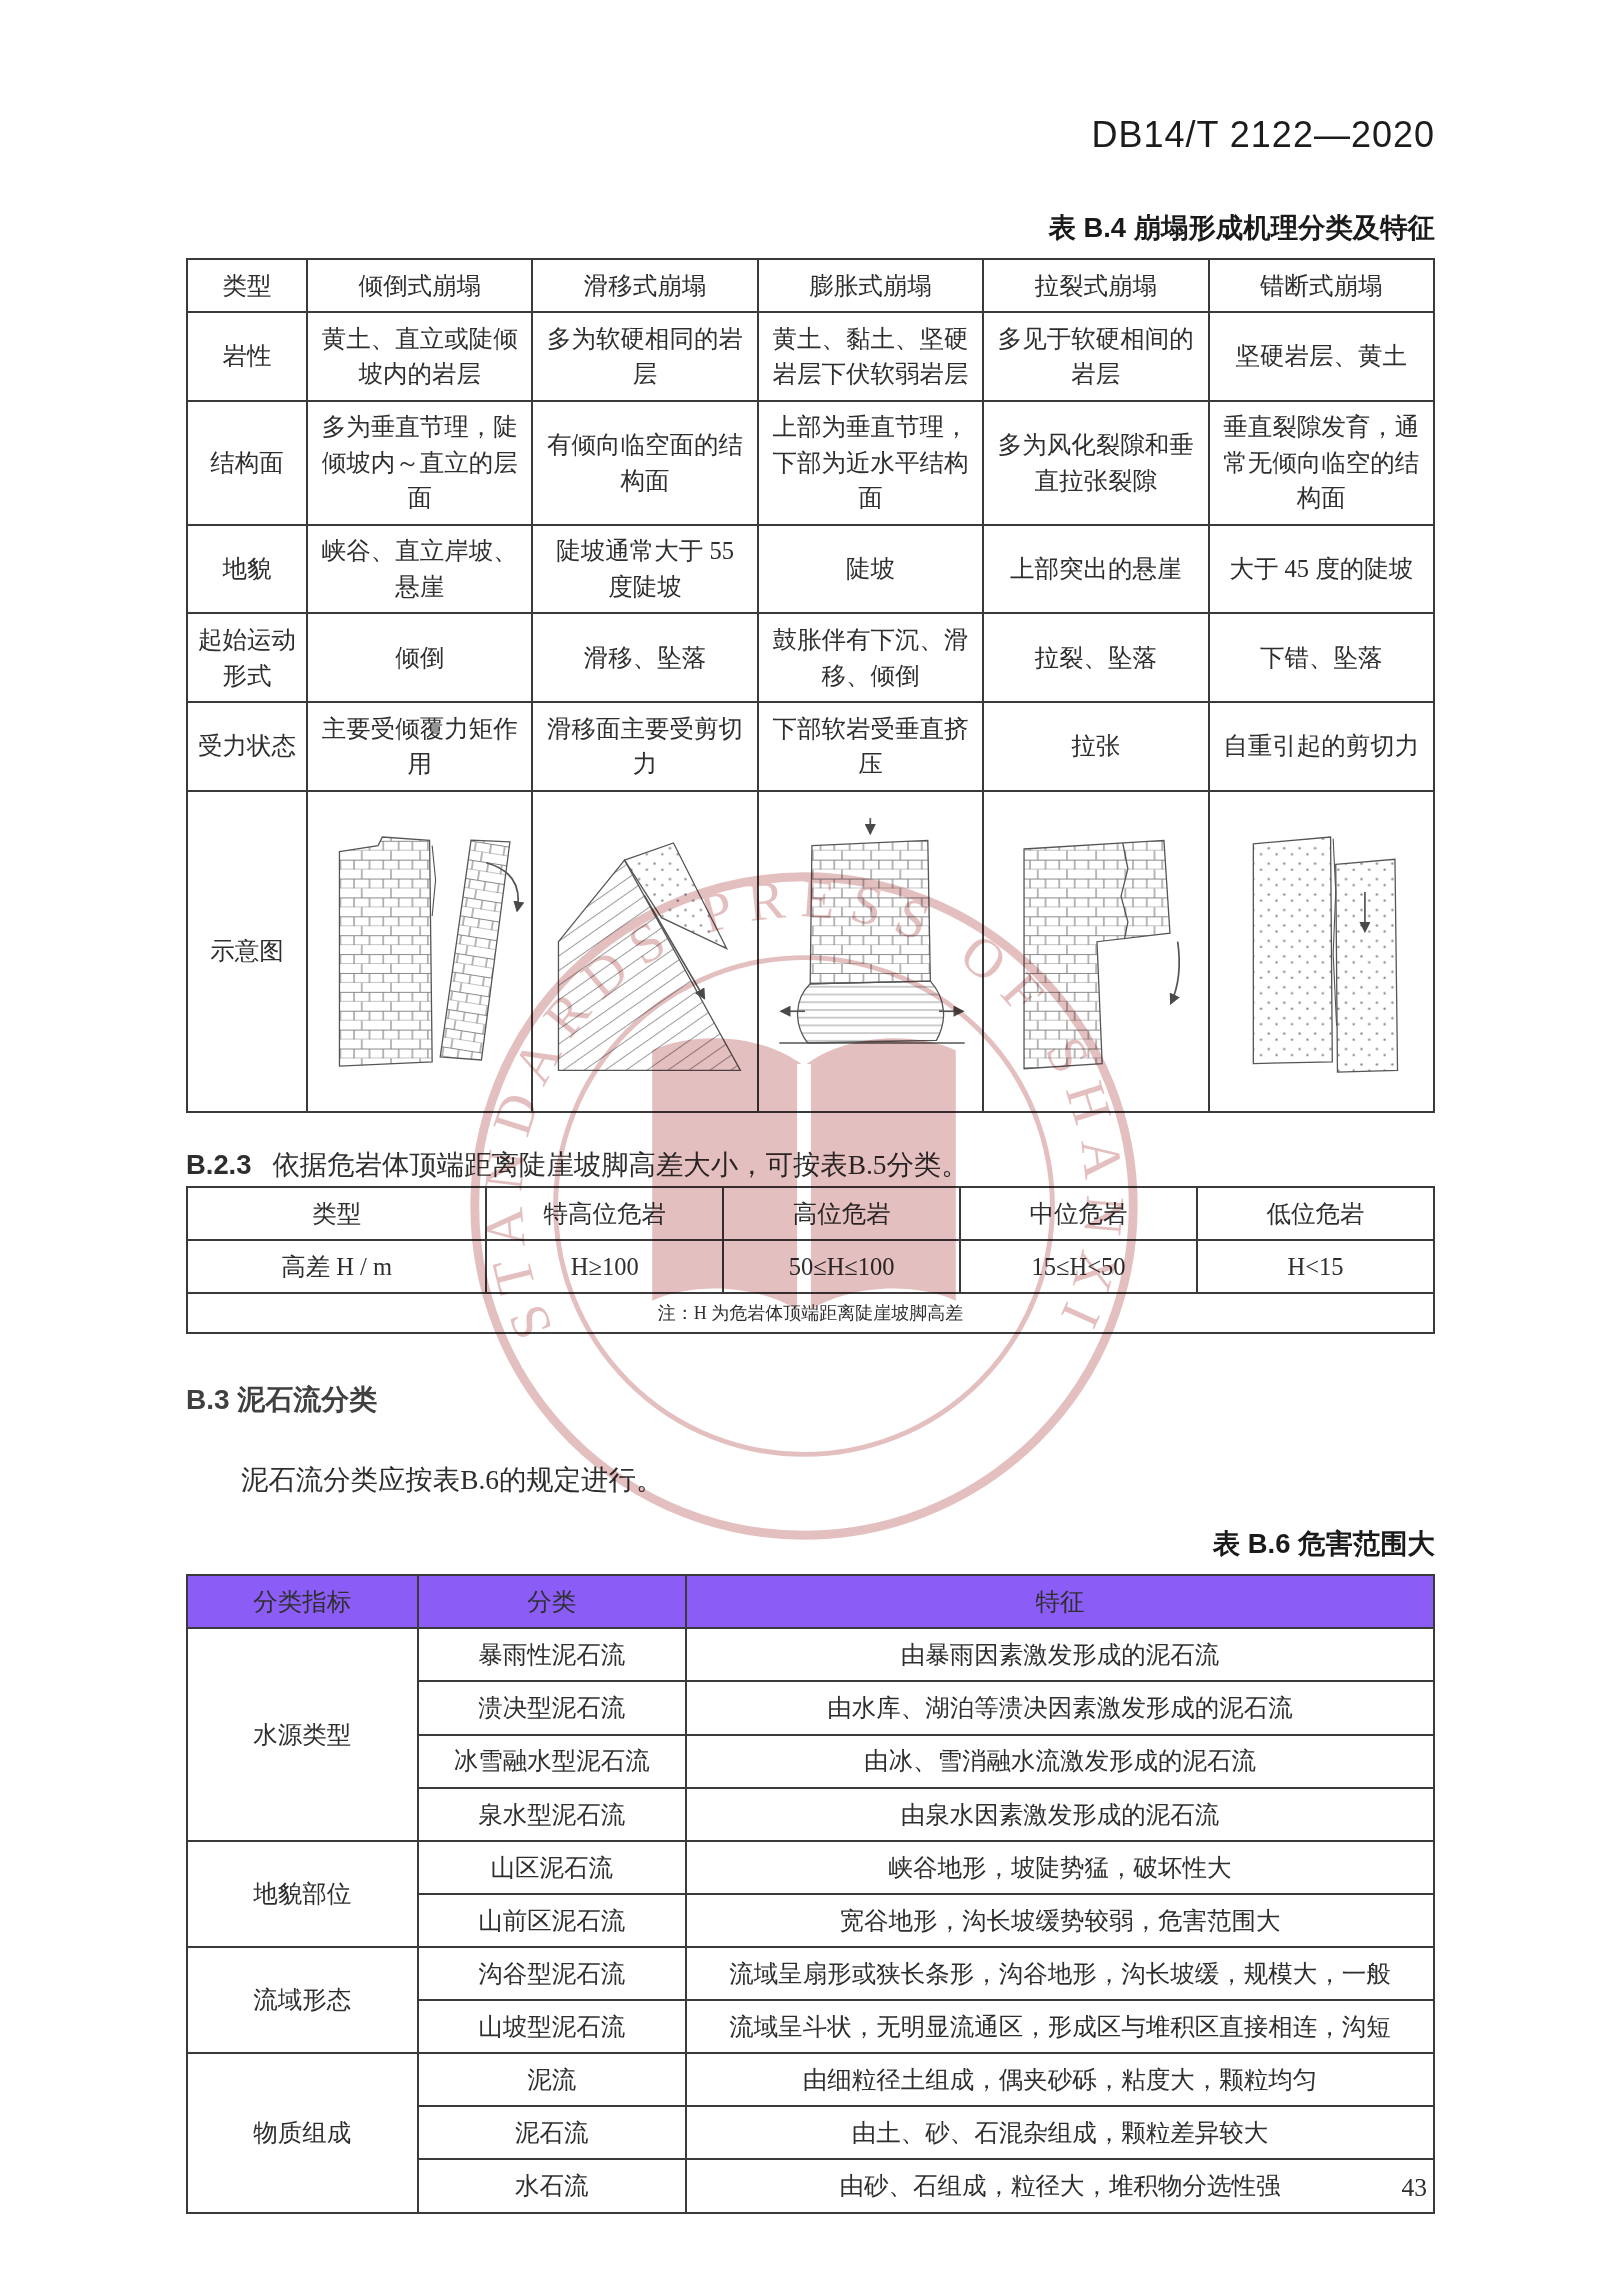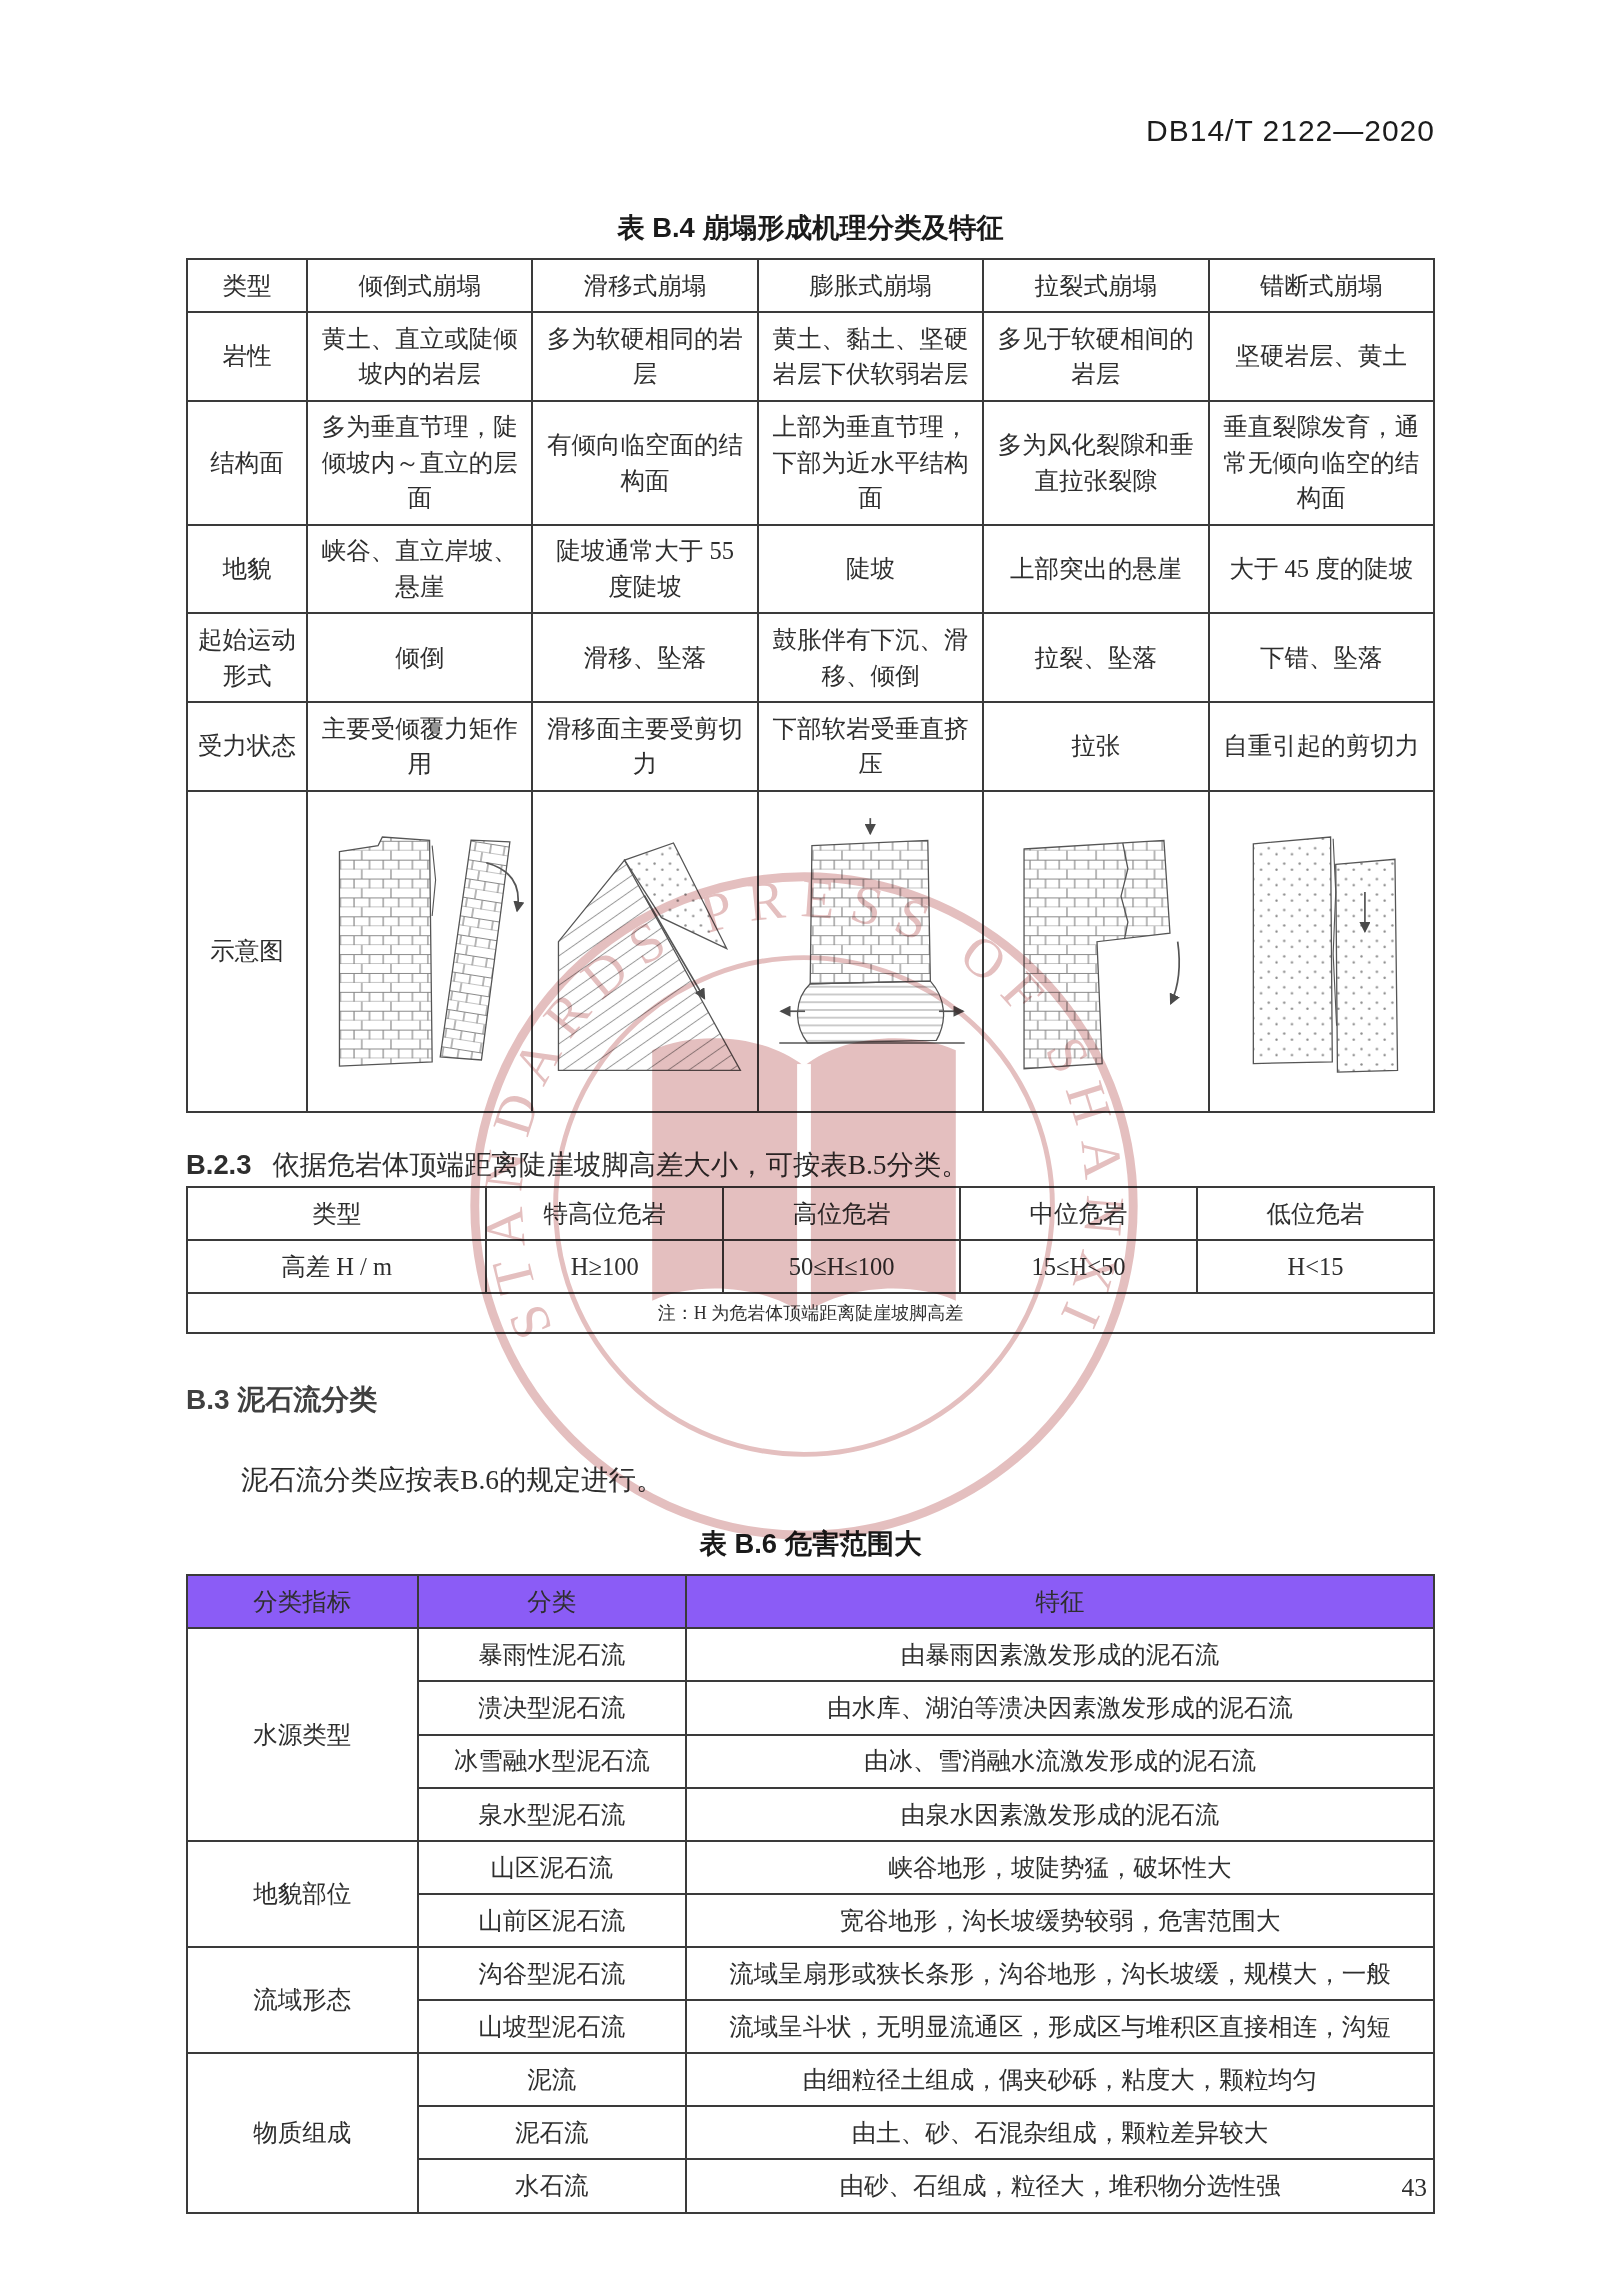--- a/index.html
+++ b/index.html
@@ -3,27 +3,27 @@
 <meta charset="utf-8">
 <style>
   * { margin:0; padding:0; box-sizing:border-box; }
   html,body { background:#ffffff; }
   .page {
     position:relative; width:1621px; height:2293px; margin:0 auto;
     background:#ffffff; color:#2e2e2e; overflow:hidden;
     font-family:"Liberation Serif", serif;
   }
   .doc-header {
-    position:absolute; top:114px; right:186px; font-size:30px; color:#1c1c1c;
+    position:absolute; top:114px; right:186px; font-size:36px; color:#1c1c1c;
     font-family:"Liberation Sans", sans-serif; letter-spacing:1px;margin-left:7px;
   }
   .content { position:absolute; left:186px; right:186px; top:210px; }
 
   .table-title {
-    text-align:center; font-weight:bold; font-size:27.4px; color:#1a1a1a;
+    text-align:right; font-weight:bold; font-size:27.4px; color:#1a1a1a;
     font-family:"Liberation Sans", sans-serif; margin:0 0 11.8px 0;
   }
   .mt { margin-top:25.5px; }
 
   table.tbl { width:100%; border-collapse:collapse; table-layout:fixed; }
   table.tbl th, table.tbl td {
     border:2px solid #3a3a3a; padding:7.8px 9.8px; font-size:24.5px; line-height:1.45;
     text-align:center; vertical-align:middle; font-weight:normal; color:#2e2e2e;
     word-break:break-all;
   }

